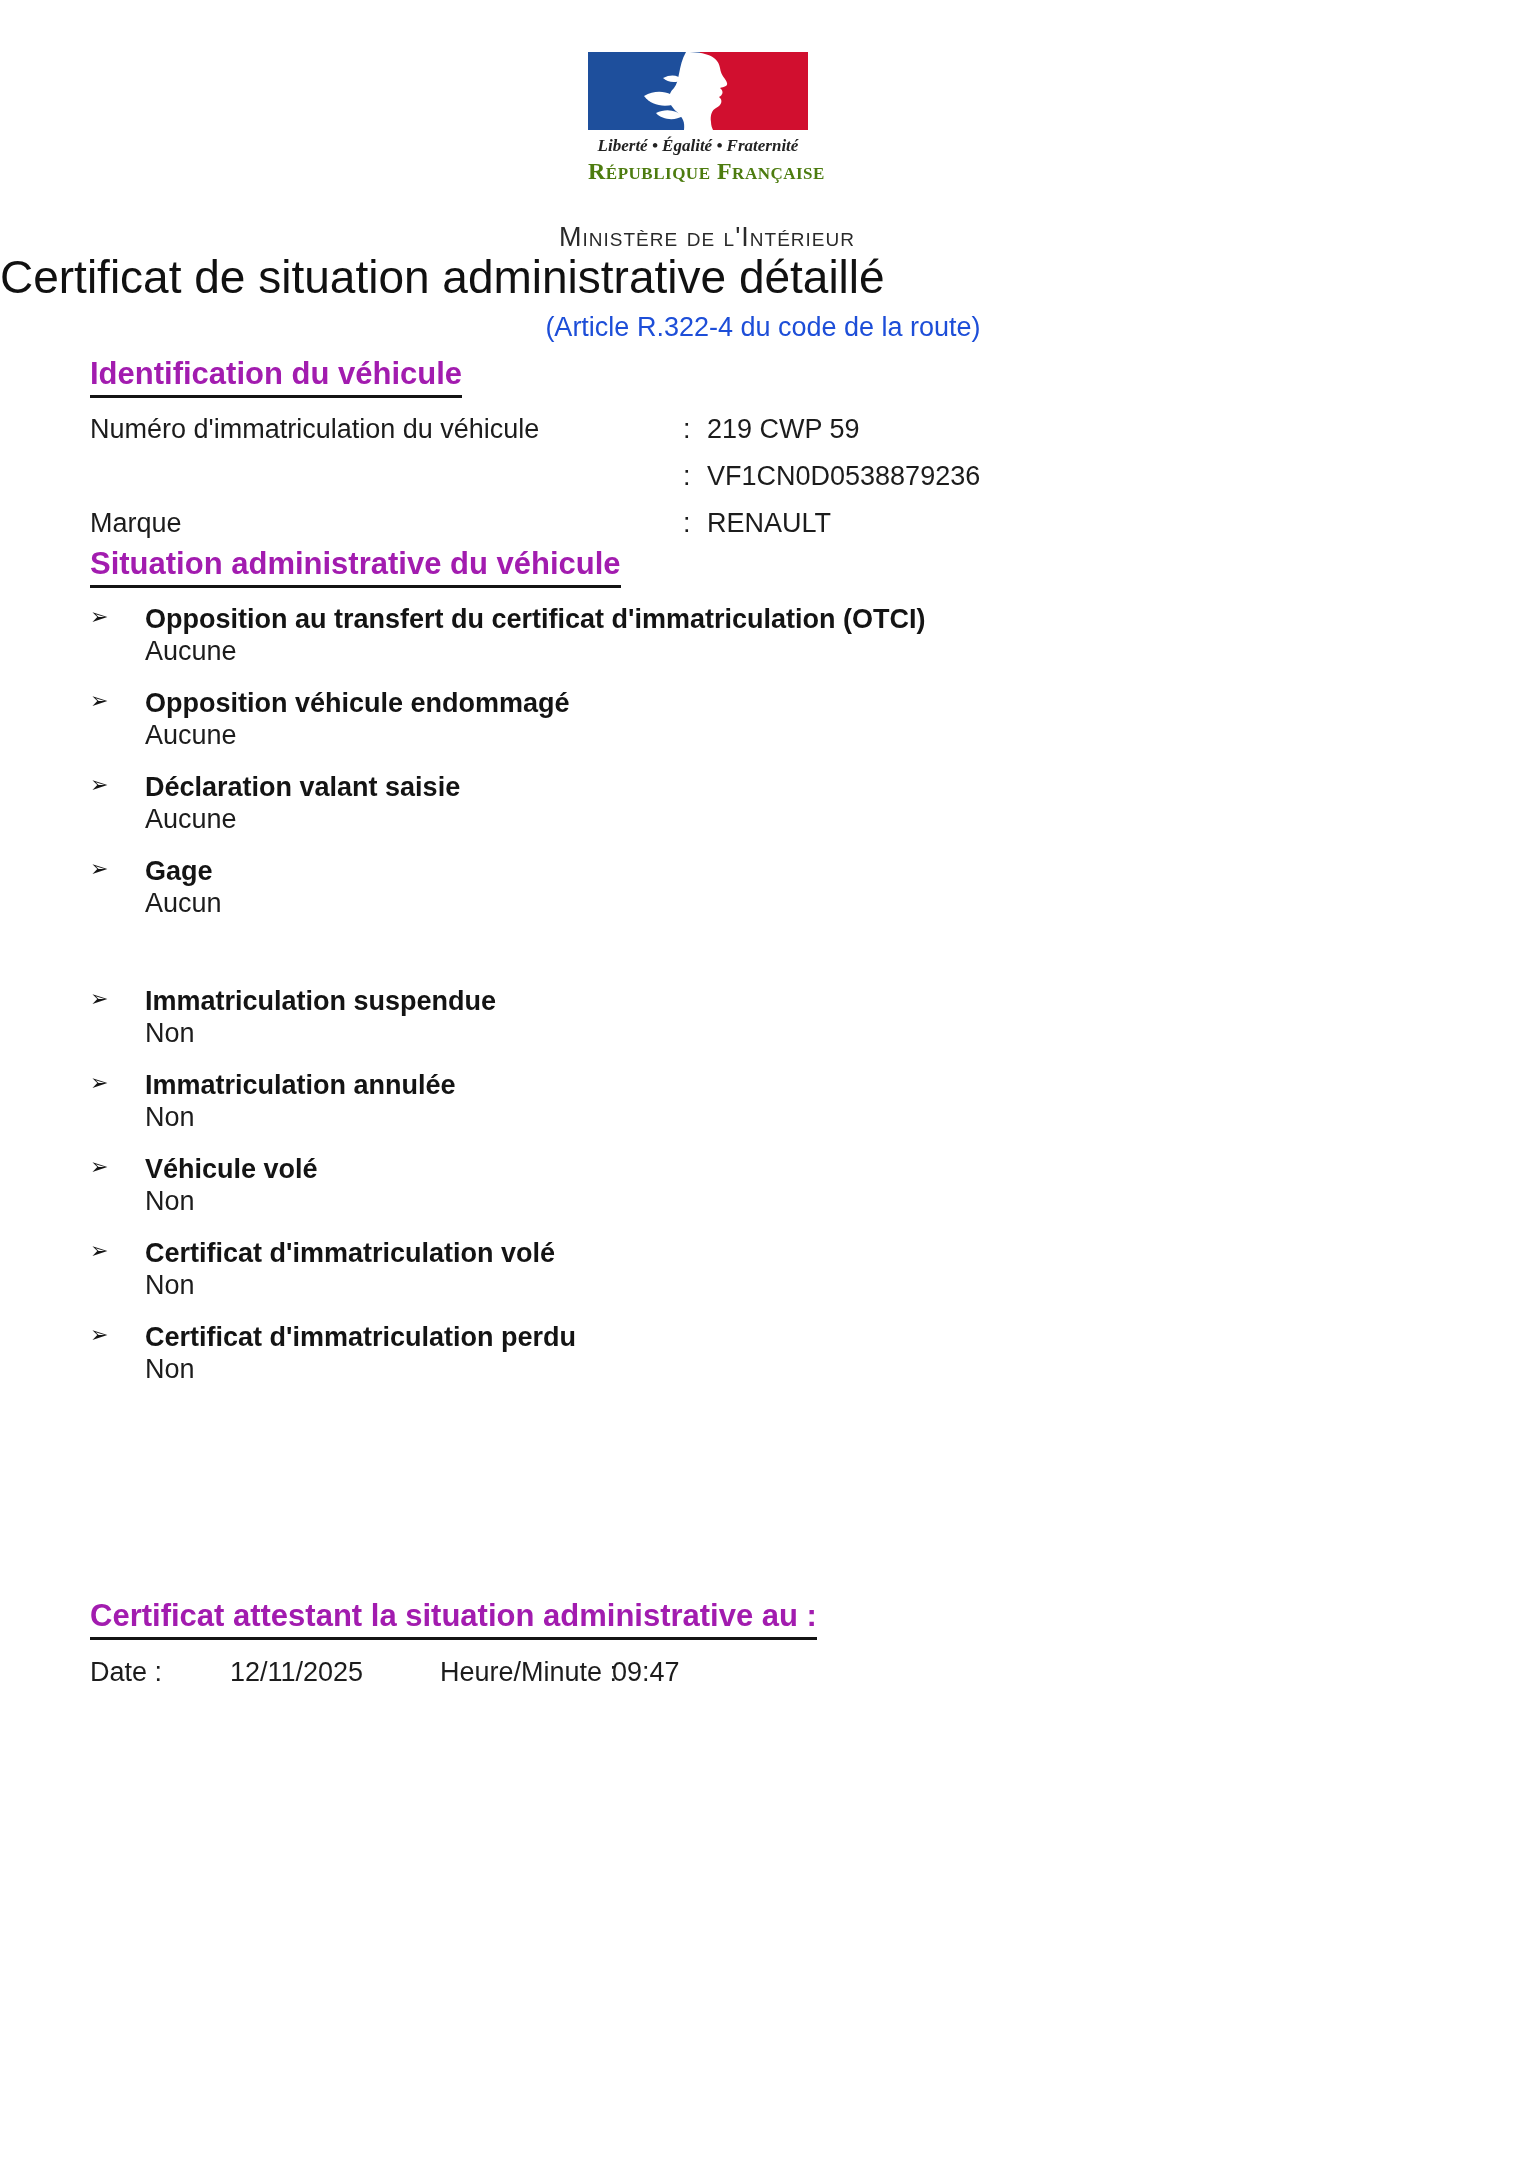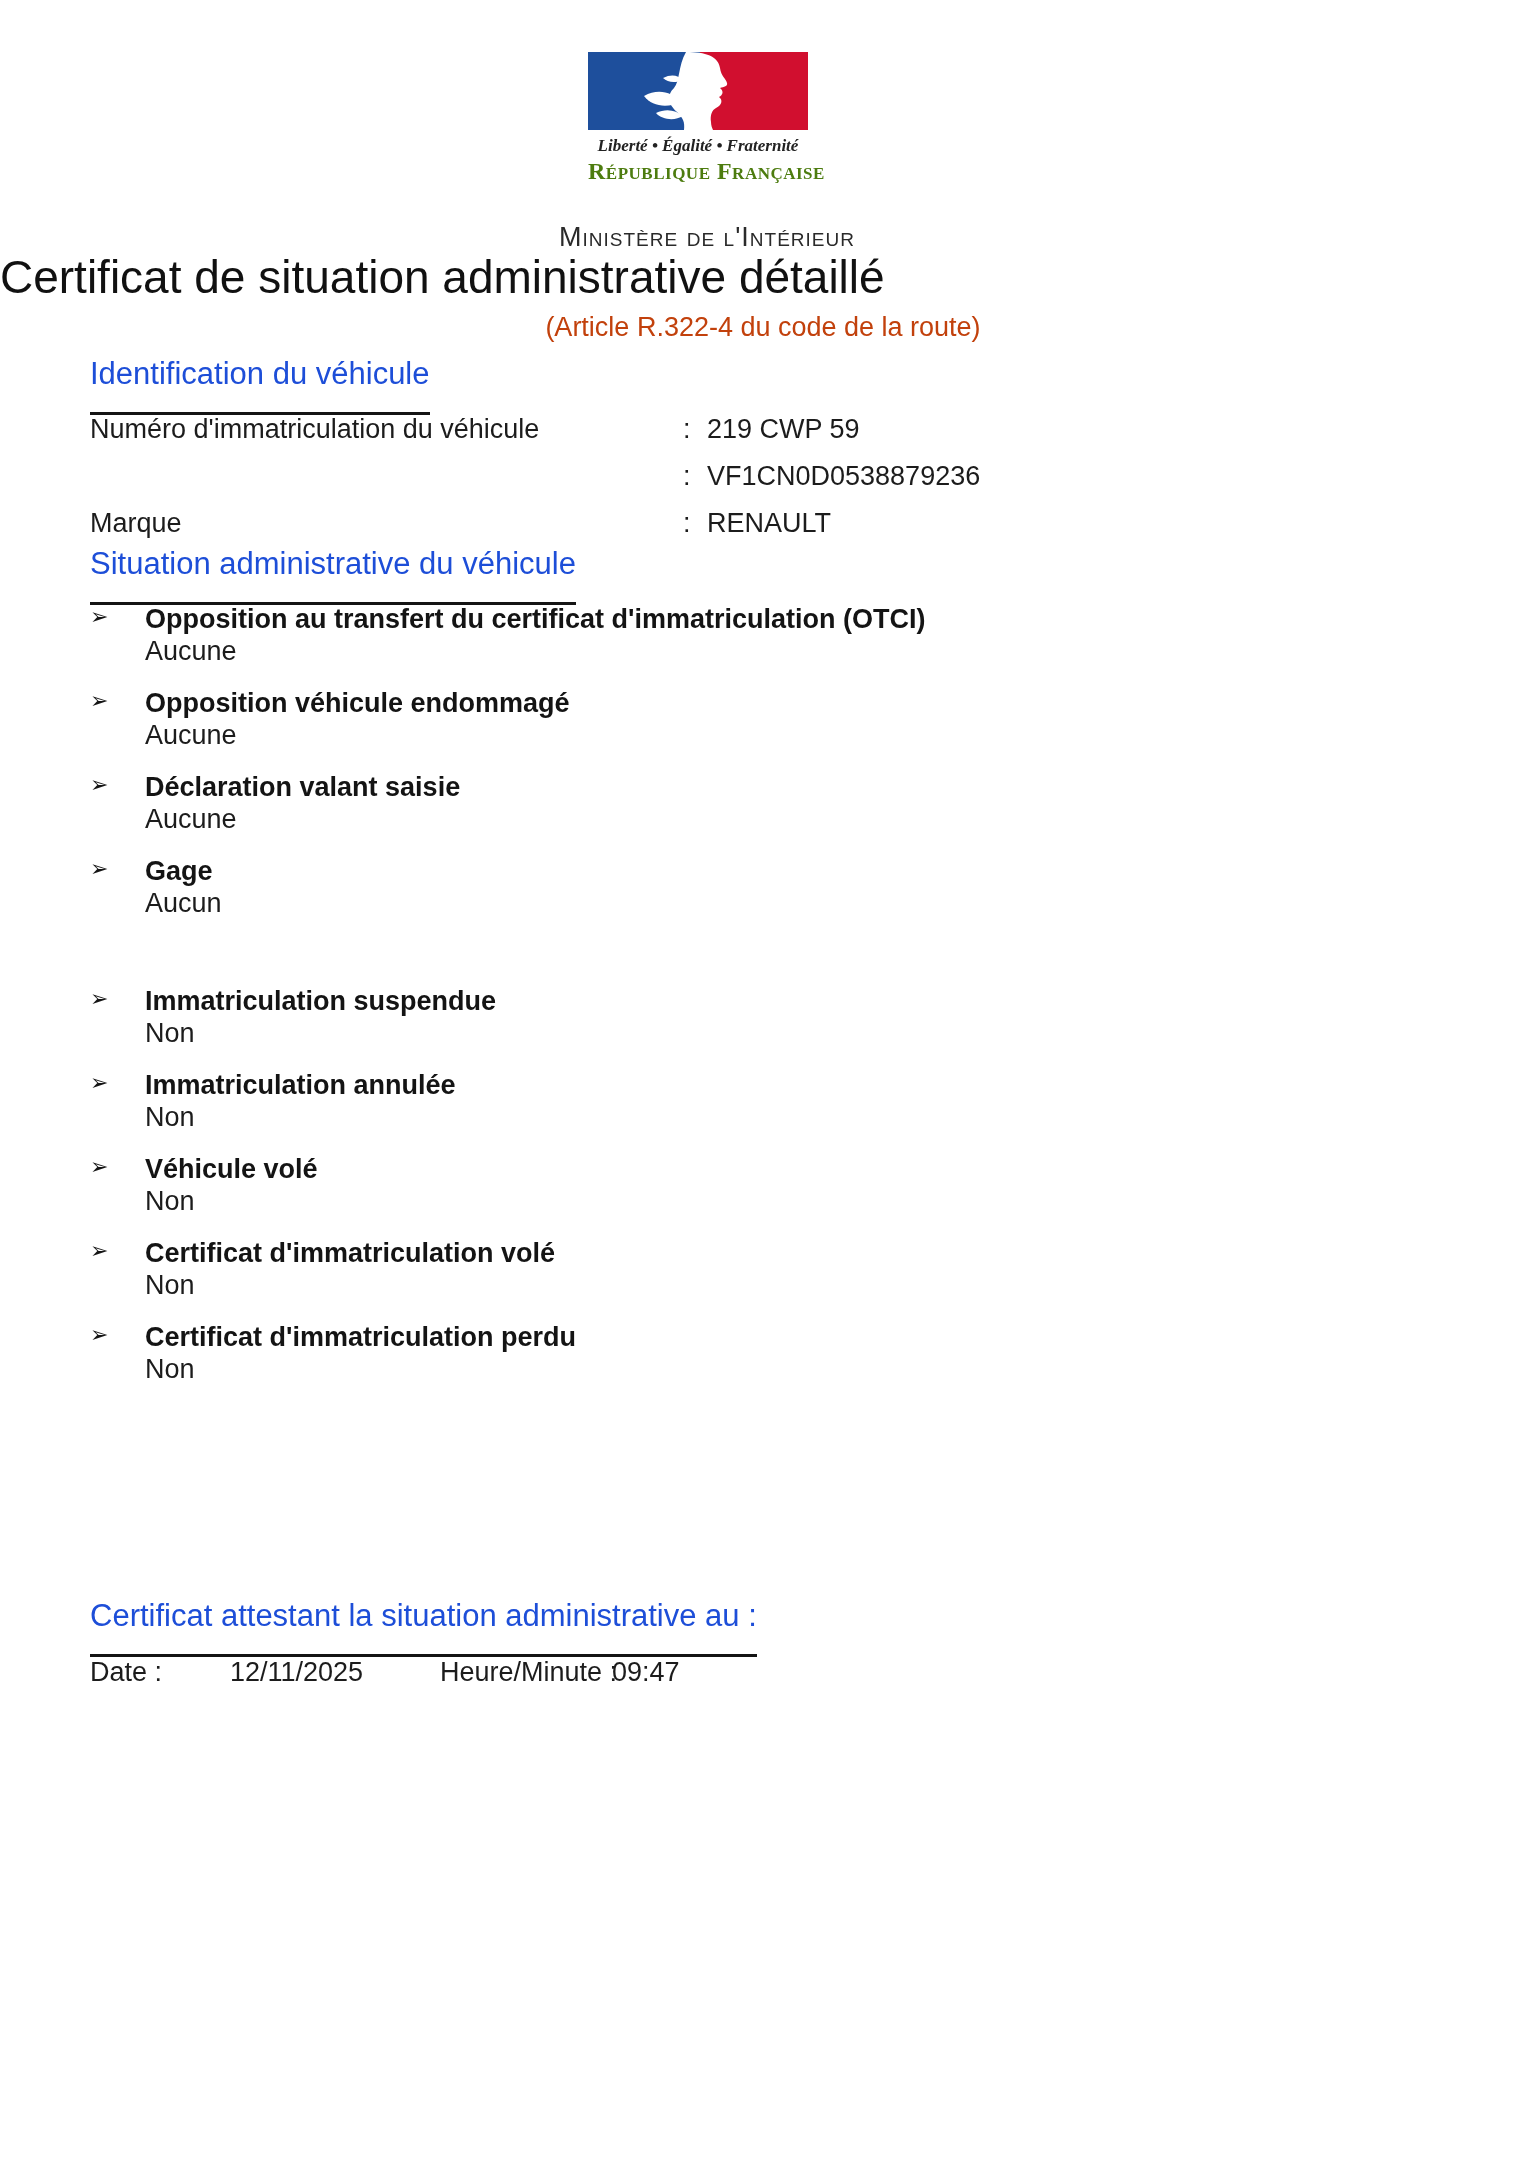--- a/index.html
+++ b/index.html
@@ -35,28 +35,28 @@
     text-align:center; transform:translateX(-56px);
     font-variant:small-caps; font-size:27px; letter-spacing:1px; color:#2a2a2a;
   }
   .doc-title {
     position:absolute; top:250px; left:0; width:1526px;
     text-align:left; font-size:46px; font-weight:400; color:#111;
     white-space:nowrap;
   }
   .doc-subtitle {
     position:absolute; top:312px; left:0; width:1526px;
-    text-align:center; font-size:27px; color:#c2410c;
+    text-align:center; font-size:27px; color:#1d4ed8;
   }
 
   
   .sec-heading {
     display:inline-block;
-    font-size:31px; font-weight:normal; color:#1d4ed8;
-    border-bottom:3px solid #141414; padding-bottom:20px;
+    font-size:31px; font-weight:bold; color:#a21caf;
+    border-bottom:3px solid #141414; padding-bottom:3px;
     white-space:nowrap;
   }
   .h-ident   { position:absolute; top:356px;  left:90px; }
   .h-sit     { position:absolute; top:546px;  left:90px; }
   .h-attest  { position:absolute; top:1598px; left:90px; }
 
   
   .ident-rows { position:absolute; top:413px; left:90px; width:1346px; }
   .ident-row { position:relative; height:47px; font-size:27px; line-height:32px; }
   .ident-label { position:absolute; left:0; white-space:nowrap; }

